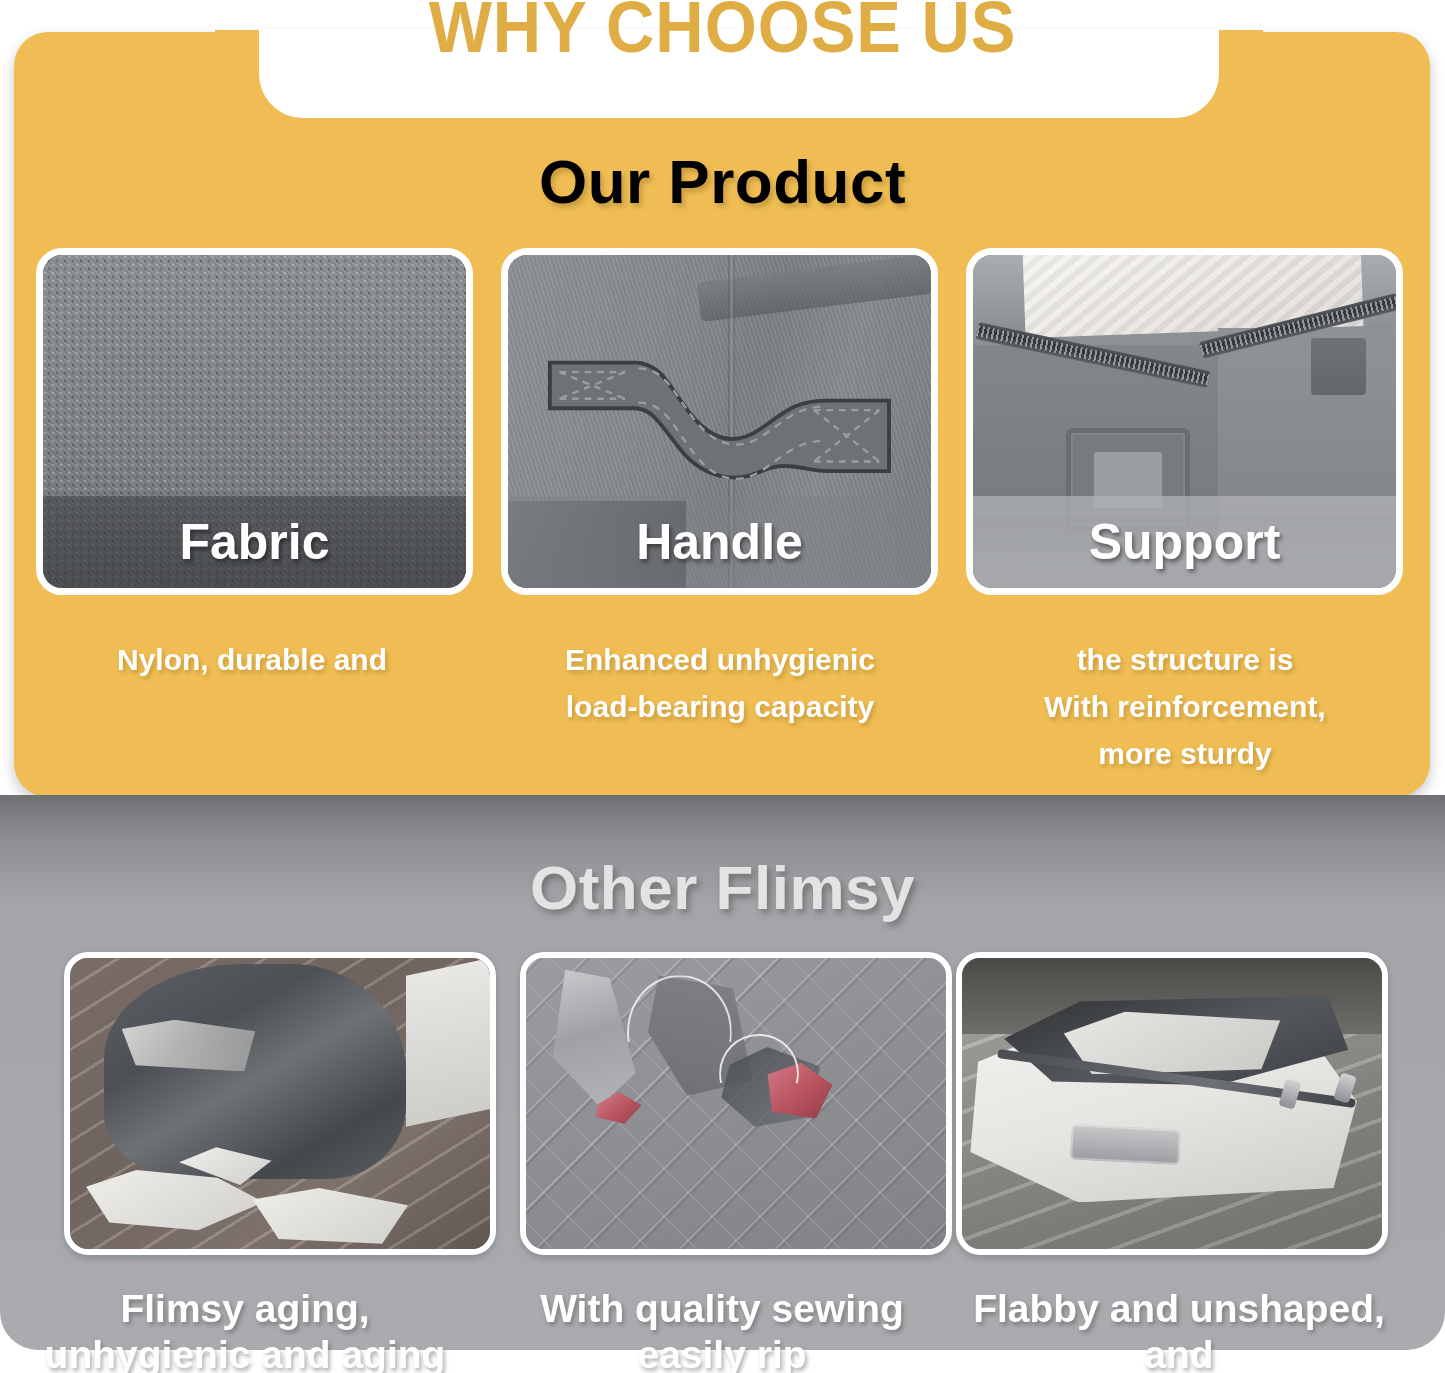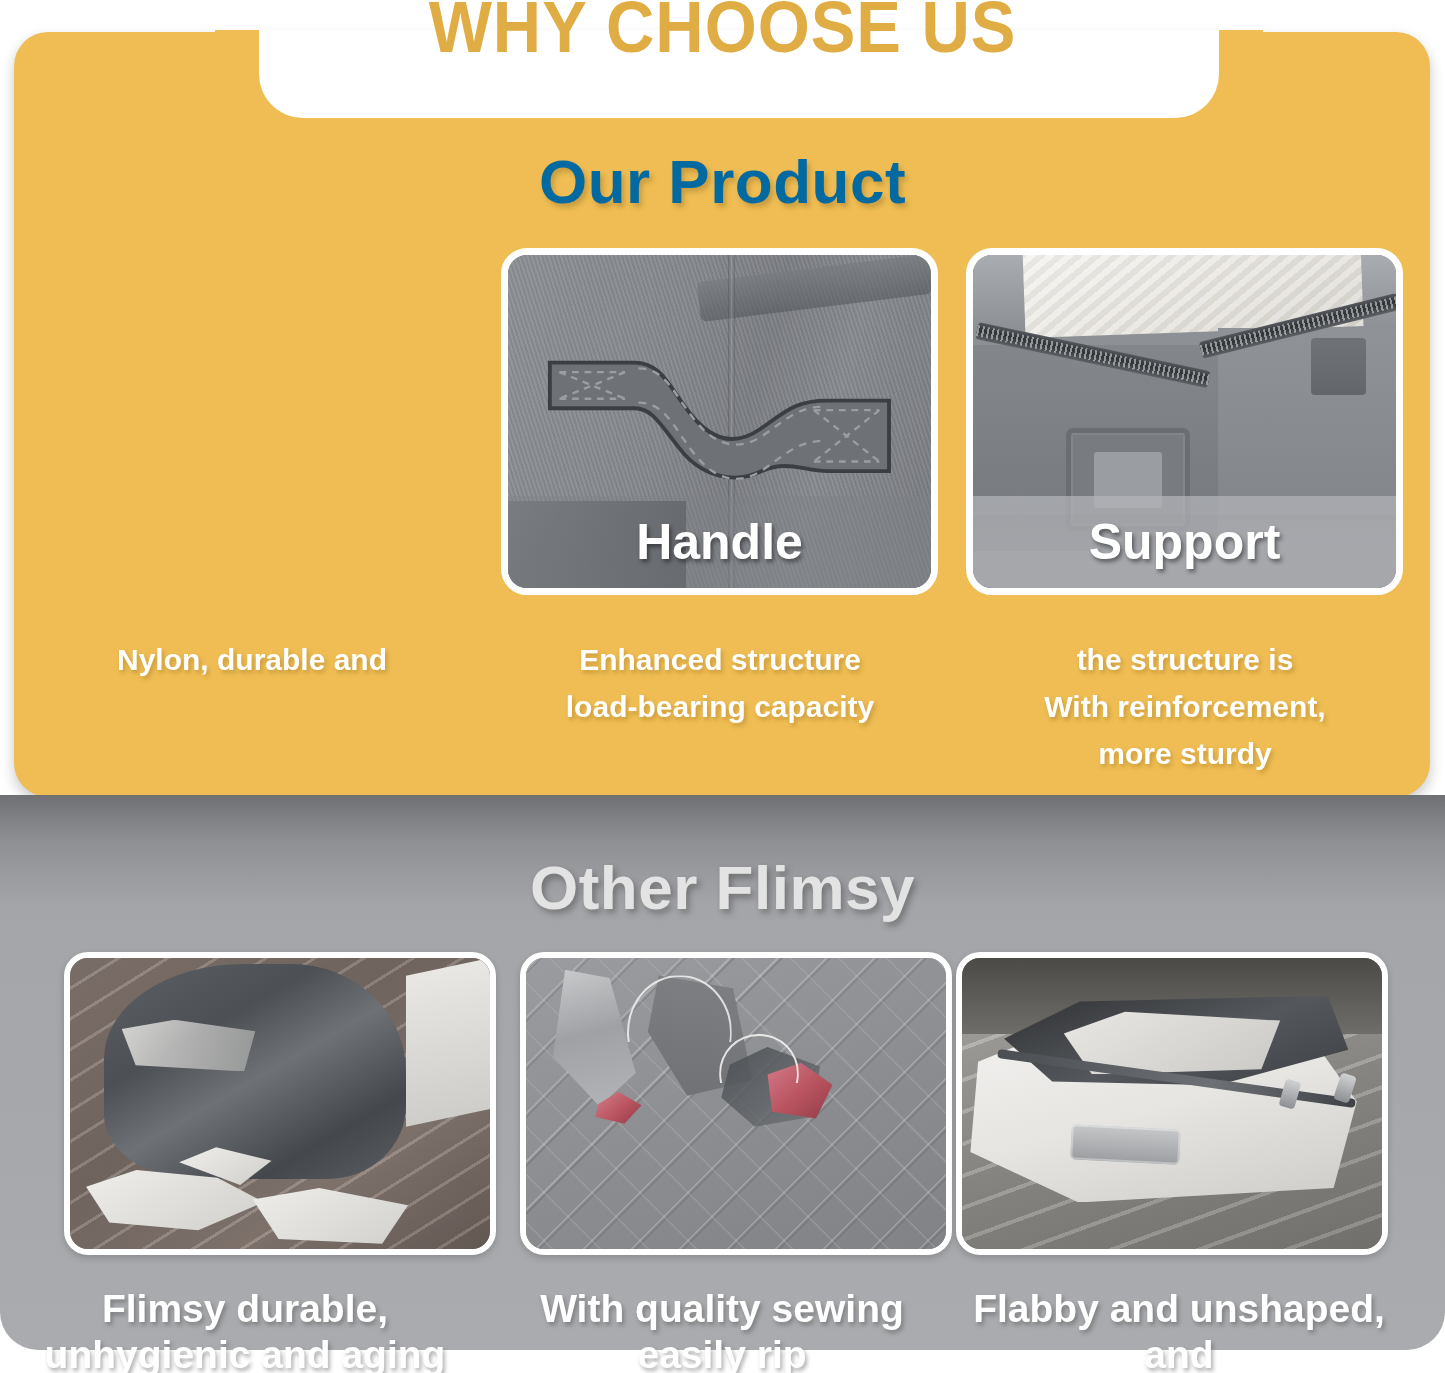--- a/index.html
+++ b/index.html
@@ -52,21 +52,21 @@
     letter-spacing:1px;
     line-height:70px;
     transform:scaleX(.93);
     z-index:9;
     white-space:nowrap;
   }
 
   
   .sect-heading{
     position:absolute;width:100%;text-align:center;
-    font-size:62px;font-weight:bold;color:#0369a1;
+    font-size:62px;font-weight:bold;color:#000000;
     text-shadow:3px 4px 5px rgba(110,80,20,.30);
     letter-spacing:.5px;
   }
   .sect-heading.our{top:146px;}
   .sect-heading.other{
     top:852px;color:#E3E3E3;
     text-shadow:3px 4px 6px rgba(60,60,60,.45);
   }
 
   
@@ -241,20 +241,26 @@
         <i></i>
       </div>
   </div>
 
   <div class="main-title">WHY CHOOSE US</div>
 
   <div class="sect-heading our">Our Product</div>
 
   <div class="card-row">
 
+    <div class="card c1">
+      <div class="card-media">
+        <div class="fabric"></div>
+      </div>
+      <div class="card-label">Fabric</div>
+    </div>
 
     <div class="card c2">
       <div class="card-media">
         <div class="handlebg"></div>
         <div class="topseam"></div>
         <div class="seam"></div>
         <div class="card-bottom-shelf"></div>
         <div class="strap">
           <svg viewBox="0 0 360 140" preserveAspectRatio="none">
             <path d="M4,8 L92,8 C120,8 128,34 150,62 C172,90 196,96 222,78 C248,60 258,48 292,48 L356,48 L356,122 L292,122 C268,122 250,110 224,122 C196,136 162,128 140,100 C118,72 110,56 92,56 L4,56 Z" fill="#6e7175" stroke="#3b3e42" stroke-width="4"></path>
@@ -287,21 +293,21 @@
       <div class="card-label">Support</div>
     </div>
 
   </div>
 
   <div class="gold-caps">
     <div class="gold-cap g1">
       <div>Nylon, durable and</div>
     </div>
     <div class="gold-cap g2">
-      <div>Enhanced structure</div>
+      <div>Enhanced unhygienic</div>
       <div>load-bearing capacity</div>
     </div>
     <div class="gold-cap g3">
       <div>the structure is</div>
       <div>With reinforcement,</div>
       <div>more sturdy</div>
     </div>
   </div>
 
   <div class="gray-panel"></div>
@@ -339,21 +345,21 @@
       <div class="zipline"></div>
       <div class="zipper-pull zp1"></div>
       <div class="zipper-pull zp2"></div>
       <div class="bag-strap"></div>
     </div>
 
   </div>
 
   <div class="gray-caps">
     <div class="gray-cap y1">
-      <div>Flimsy durable,</div>
+      <div>Flimsy aging,</div>
       <div>unhygienic and aging</div>
     </div>
     <div class="gray-cap y2">
       <div>With quality sewing</div>
       <div>easily rip</div>
     </div>
     <div class="gray-cap y3">
       <div>Flabby and unshaped, and</div>
 
     </div>

